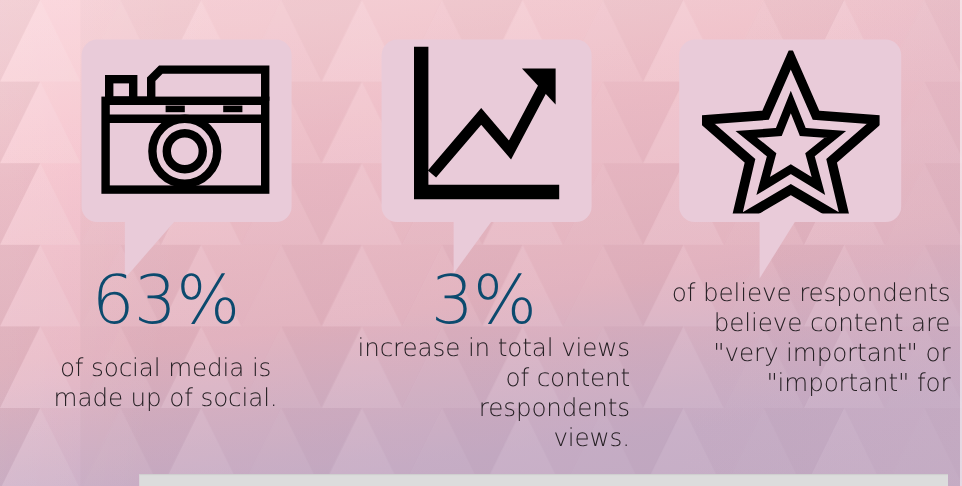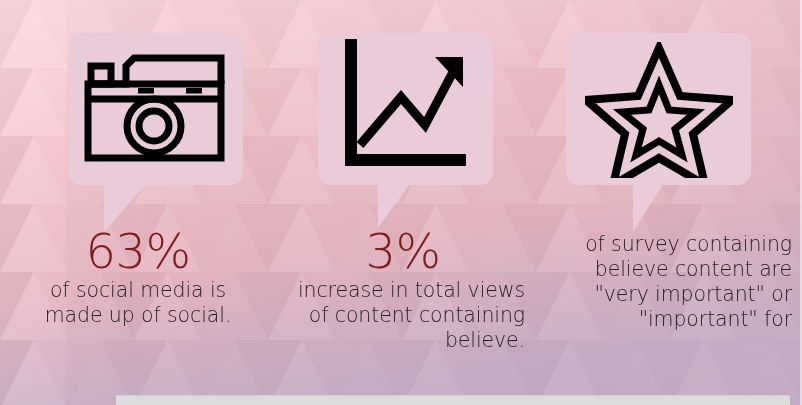--- a/index.html
+++ b/index.html
@@ -93,25 +93,25 @@
   }
 
   
   .stat-col {
     position: absolute;
     color: #141414;
   }
   .stat-number {
     font-family: "DejaVu Sans", sans-serif;
     font-weight: 300;
-    font-size: 48px;
+    font-size: 56px;
     line-height: 46px;
     letter-spacing: -0.5px;
     text-align: center;
-    color: #7f1d1d;
+    color: #0c4a6e;
     white-space: nowrap;
   }
   .stat-desc {
     font-family: "DejaVu Sans", sans-serif;
     font-weight: 300;
     font-size: 20.5px;
     line-height: 25px;
     color: #262024;
     letter-spacing: -0.1px;
   }
@@ -196,38 +196,38 @@
 
   <svg class="bubble-icon" style="left:585px; top:42px;" width="148" height="136" viewBox="0 0 148 136" xmlns="http://www.w3.org/2000/svg">
 
     <polygon points="74,6 95,54 147,58 108,92 120,143 74,116 28,143 40,92 1,58 53,54" fill="none" stroke="#000" stroke-width="8" stroke-linejoin="miter"></polygon>
 
     <polygon points="74,43 84,68 111,70 90,87 97,113 74,99 51,113 58,87 37,70 64,68" fill="none" stroke="#000" stroke-width="7" stroke-linejoin="miter"></polygon>
   </svg>
 
   <div class="stat-col" style="left:16px; top:228px; width:244px;">
     <div class="stat-number">63%</div>
-    <div class="stat-desc center" style="margin-top:4px;">
+    <div class="stat-desc center" style="margin-top:20px;">
       <div>of social media is</div>
       <div>made up of social.</div>
     </div>
   </div>
 
   <div class="stat-col" style="left:281px; top:228px; width:244px;">
     <div class="stat-number">3%</div>
     <div class="stat-desc left" style="margin-top:4px; padding-left:12px;">
       <div>increase in total views</div>
-      <div>of content containing</div>
-      <div>believe.</div>
+      <div>of content respondents</div>
+      <div>views.</div>
     </div>
   </div>
 
   <div class="stat-col" style="left:530px; top:228px; width:262px;">
     <div class="stat-desc left" style="margin-top:4px; padding-left:6px;">
-      <div>of survey containing</div>
+      <div>of believe respondents</div>
       <div>believe content are</div>
       <div>"very important" or</div>
       <div>"important" for</div>
     </div>
   </div>
 
   <div class="bottom-bar"></div>
   <div class="right-edge"></div>
 
 </div>

